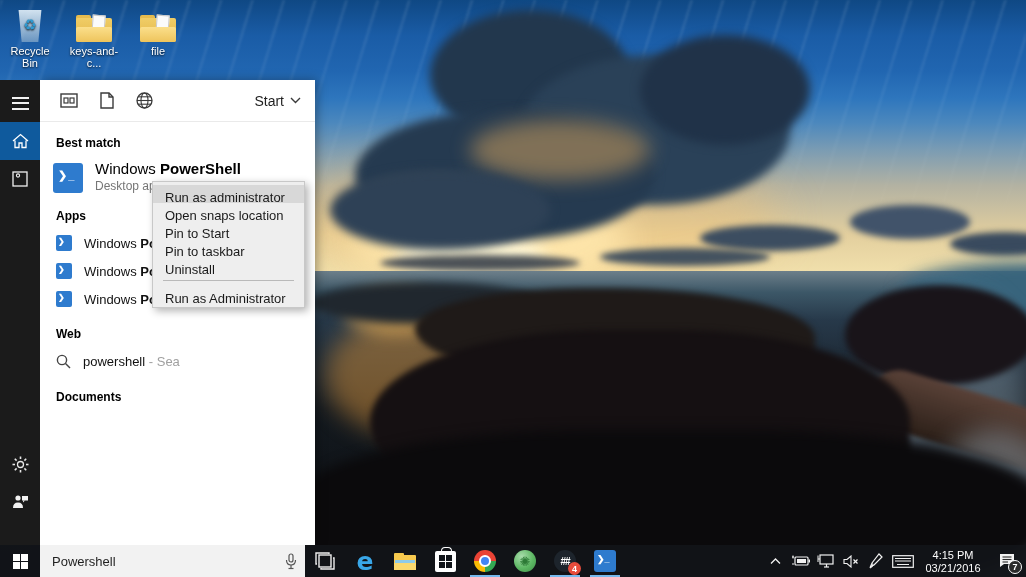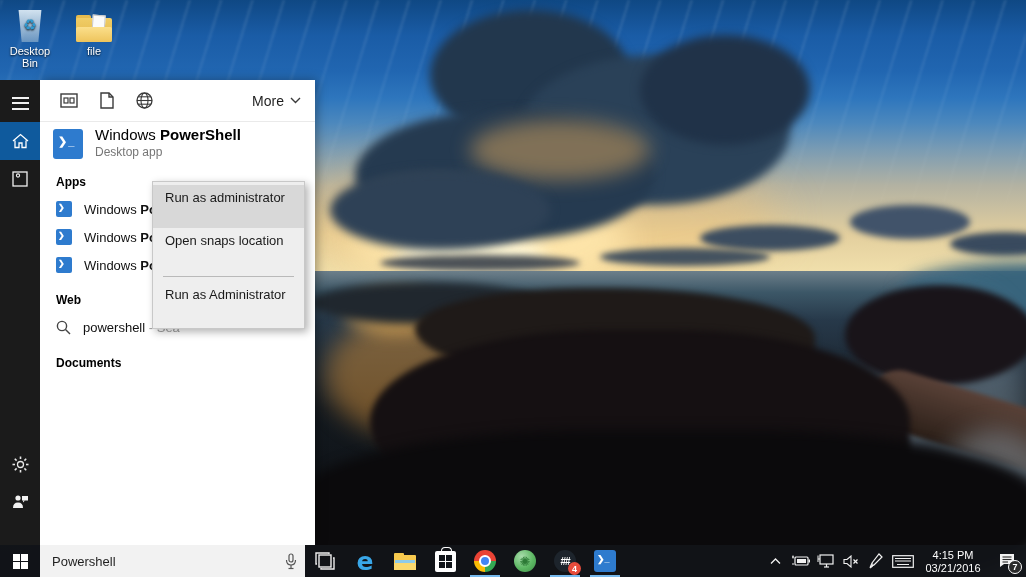--- a/index.html
+++ b/index.html
@@ -101,21 +101,21 @@
   .bm-sub { font-size:12px; color:#767676; margin-top:2px; }
   .app-row { display:flex; align-items:center; gap:12px; padding:6px 0 6px 16px; font-size:13px; }
   .app-name { color:#111; white-space:nowrap; overflow:hidden; }
   .web-row { display:flex; align-items:center; gap:12px; padding:7px 0 7px 16px; font-size:13px; }
   .web-q { color:#111; }
   .web-sfx { color:#a0a0a0; }
 
   
   .ctx { position:absolute; left:152px; top:181px; width:153px; background:#eeeeee;
     border:1px solid #c8c8c8; box-shadow:3px 3px 8px rgba(0,0,0,.3); z-index:40; padding:3px 0; }
-  .ctx-item { height:43px; line-height:25px; padding-left:12px; font-size:13px; color:#1a1a1a; white-space:nowrap; }
+  .ctx-item { height:18px; line-height:25px; padding-left:12px; font-size:13px; color:#1a1a1a; white-space:nowrap; }
   .ctx-item.hl { background:#d8d8d8; }
   .ctx-sep { height:1px; background:#b9b9b9; margin:5px 10px; }
 
   
   .taskbar { position:absolute; left:0; top:545px; width:1026px; height:32px;
     background:rgba(18,20,25,.93); z-index:50; display:flex; align-items:stretch; }
   .start { width:40px; display:flex; align-items:center; justify-content:center; }
   .winlogo { display:grid; grid-template-columns:7px 7px; grid-template-rows:7px 7px; gap:1px; }
   .winlogo i { background:#fff; display:block; }
   .tb-search { width:265px; background:#f2f2f2; display:flex; align-items:center;
@@ -197,21 +197,32 @@
     <div class="blob rock r4"></div>
   </div>
 
   <div class="desk-icons">
     <div class="desk-icon">
       <div class="art">
           <div class="bin">
             <span>♻</span>
           </div>
         </div>
-      <div>Desktop Bin</div>
+      <div>Recycle Bin</div>
+    </div>
+    <div class="desk-icon">
+      <div class="art">
+          <div class="folder">
+        <span class="tab"></span>
+            <span class="back"></span>
+            <span class="paper"></span>
+            <span class="front"></span>
+          </div>
+        </div>
+      <div>keys-and-c...</div>
     </div>
     <div class="desk-icon">
       <div class="art">
           <div class="folder">
         <span class="tab"></span>
             <span class="back"></span>
             <span class="paper"></span>
             <span class="front"></span>
           </div>
         </div>
@@ -277,27 +288,28 @@
       <span class="filter-ic">
         <svg width="17" height="17" viewBox="0 0 17 17">
             <circle cx="8.5" cy="8.5" r="7.5" fill="none" stroke="#3b3b3b" stroke-width="1.3"></circle>
             <ellipse cx="8.5" cy="8.5" rx="3.5" ry="7.5" fill="none" stroke="#3b3b3b" stroke-width="1.1"></ellipse>
             <line x1="1" y1="8.5" x2="16" y2="8.5" stroke="#3b3b3b" stroke-width="1.1"></line>
             <line x1="2" y1="4.8" x2="15" y2="4.8" stroke="#3b3b3b" stroke-width="1.1"></line>
             <line x1="2" y1="12.2" x2="15" y2="12.2" stroke="#3b3b3b" stroke-width="1.1"></line>
           </svg>
       </span>
       <span class="more">
-        <span>More</span>
+        <span>Start</span>
         <svg width="11" height="7" viewBox="0 0 11 7">
             <polyline points="1,1 5.5,5.5 10,1" fill="none" stroke="#3b3b3b" stroke-width="1.4"></polyline>
           </svg>
       </span>
     </div>
 
+    <div class="sec-h">Best match</div>
     <div class="bm-item">
       <div class="ps-big"></div>
       <div class="bm-text">
         <div class="bm-title"><span>Windows </span><b>PowerShell</b></div>
         <div class="bm-sub">Desktop app</div>
       </div>
     </div>
 
     <div class="sec-h" style="padding-top:10px">Apps</div>
     <div class="app-row">
@@ -321,20 +333,23 @@
         </svg>
       <span><span class="web-q">powershell</span><span class="web-sfx"> - Sea</span></span>
     </div>
 
     <div class="sec-h">Documents</div>
   </div>
 
   <div class="ctx">
     <div class="ctx-item hl">Run as administrator</div>
     <div class="ctx-item">Open snaps location</div>
+    <div class="ctx-item">Pin to Start</div>
+    <div class="ctx-item">Pin to taskbar</div>
+    <div class="ctx-item">Uninstall</div>
     <div class="ctx-sep"></div>
     <div class="ctx-item">Run as Administrator</div>
   </div>
 
   <div class="taskbar">
     <div class="start">
       <span class="winlogo">
           <i></i>
           <i></i>
           <i></i>

